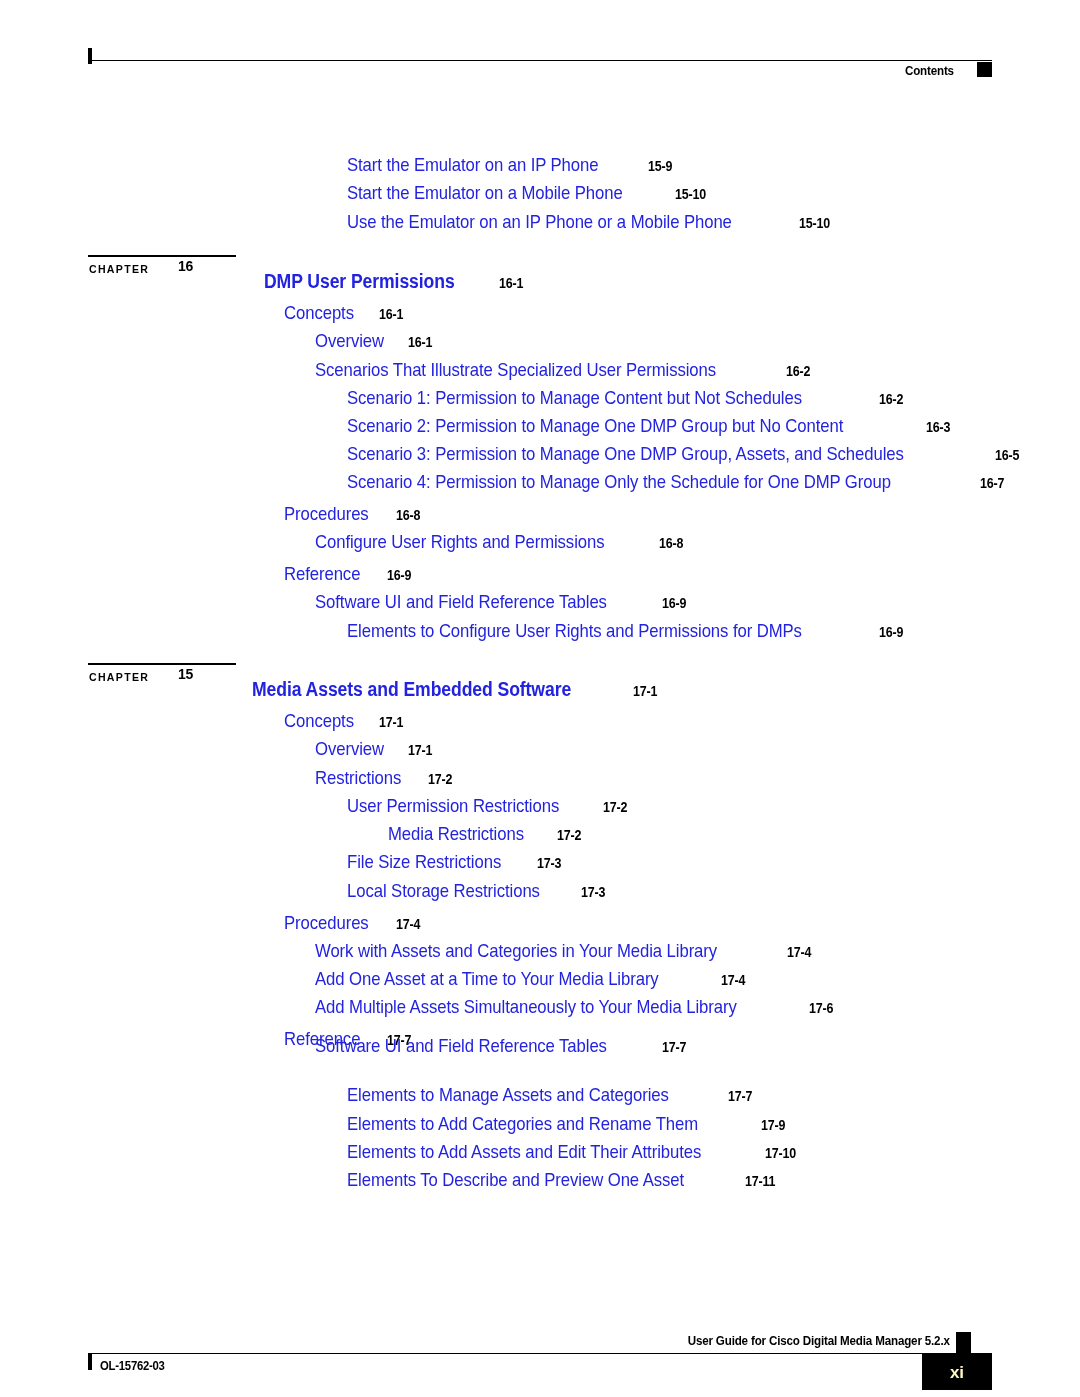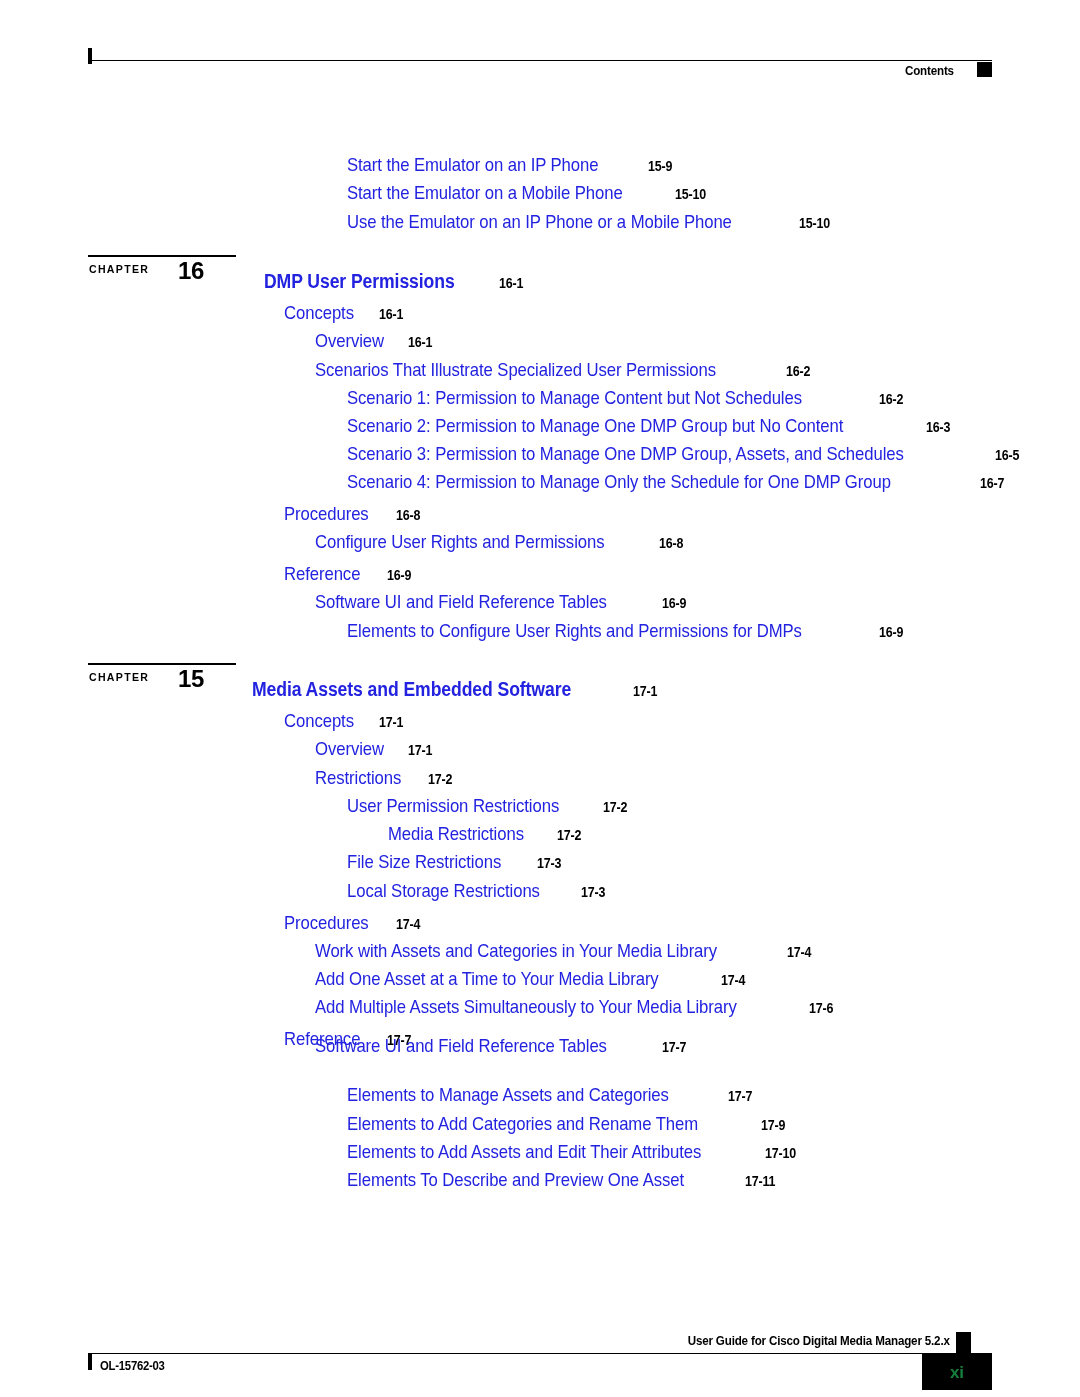--- a/index.html
+++ b/index.html
@@ -128,21 +128,21 @@
     font-weight: bold;
     letter-spacing: 1.4px;
     transform: scaleX(0.92);
     transform-origin: left center;
     line-height: 1;
   }
   .cm-num {
     position: absolute;
     left: 90px;
     top: 4px;
-    font-size: 24px;
+    font-size: 14px;
     font-weight: bold;
     letter-spacing: -0.3px;
     line-height: 1;
   }
 
   
   .page-footer {
     position: absolute;
     left: 88px;
     top: 1330px;
@@ -197,21 +197,21 @@
     white-space: nowrap;
     line-height: 1;
   }
   .footer-pagebox {
     position: absolute;
     right: 0;
     top: 24px;
     width: 70px;
     height: 36px;
     background: #000000;
-    color: #15803d;
+    color: #fef9c3;
     font-size: 17px;
     font-weight: bold;
     display: flex;
     align-items: center;
     justify-content: center;
     line-height: 1;
   }
 </style>
 </head>
 <body>

